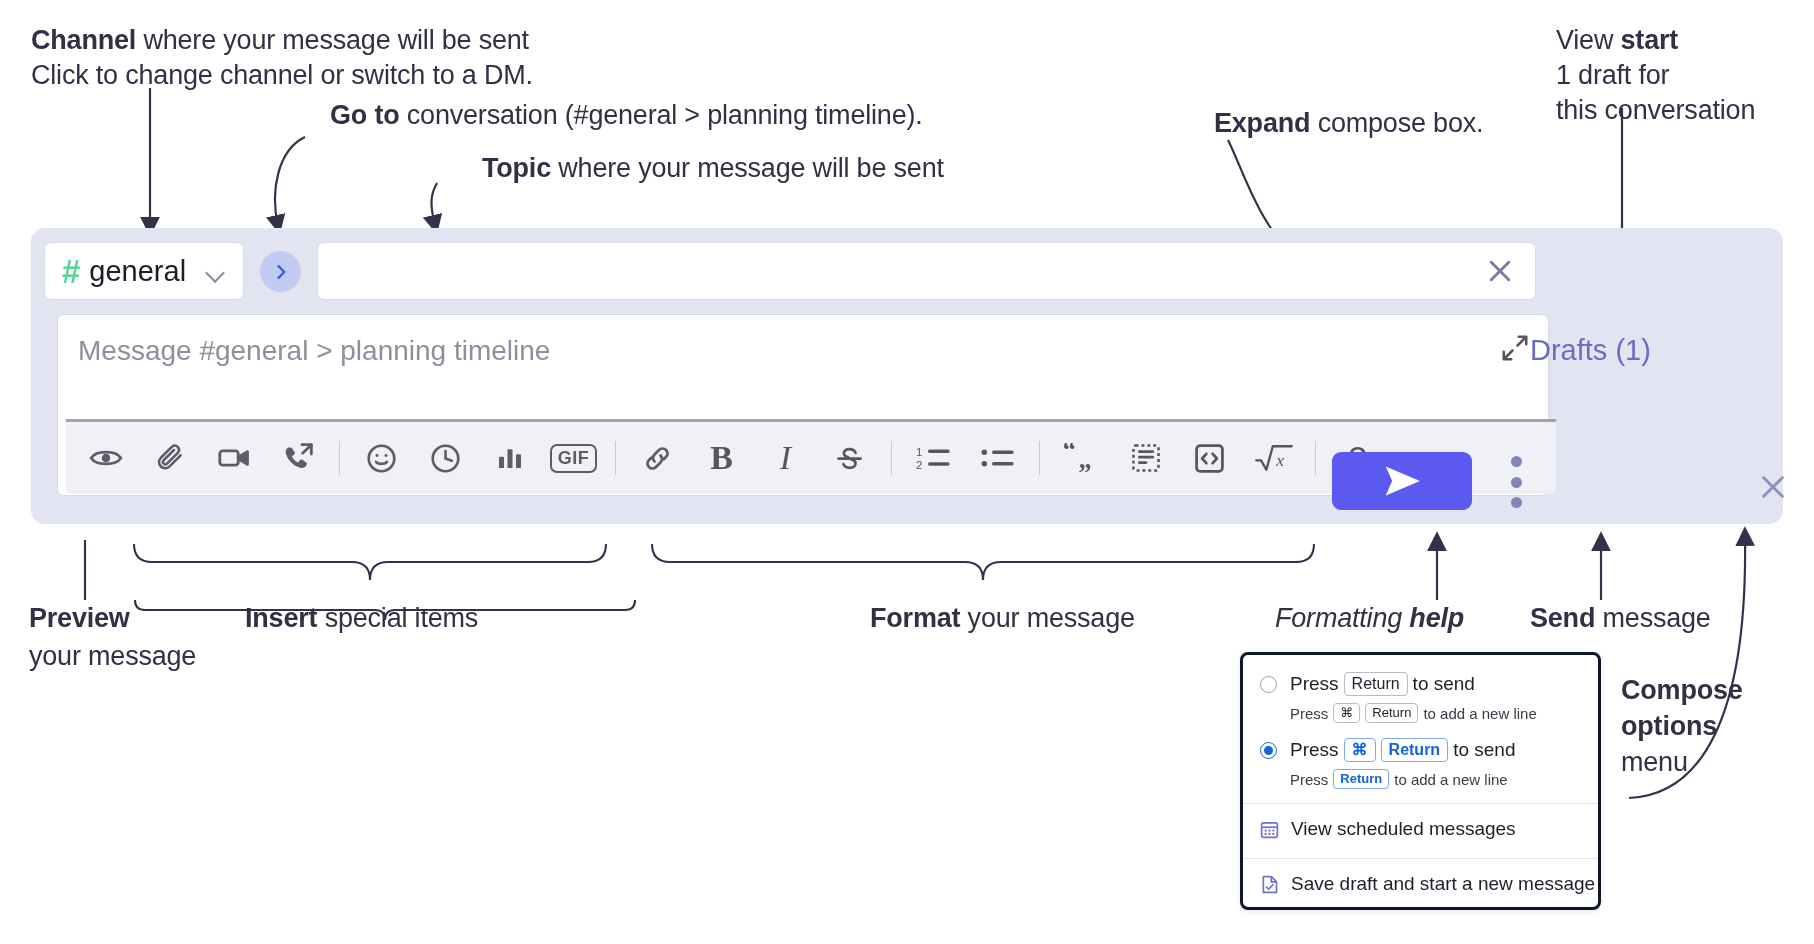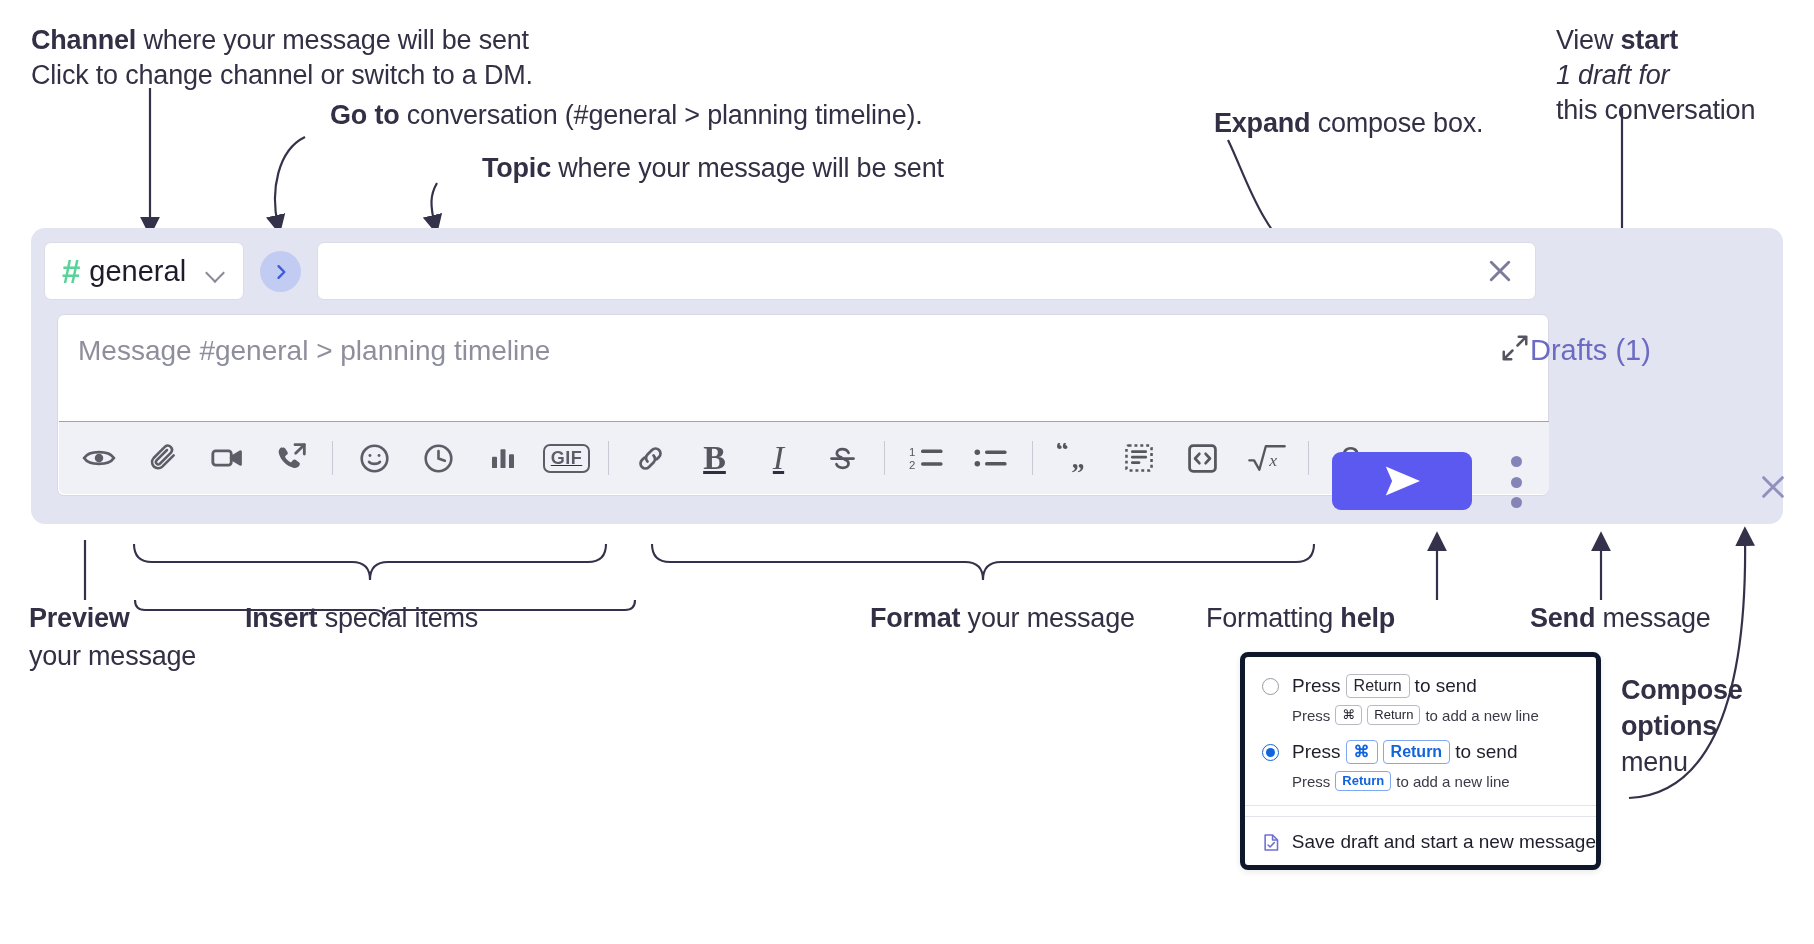--- a/index.html
+++ b/index.html
@@ -95,26 +95,26 @@
   .msg-placeholder{
     position:absolute;left:20px;top:20px;
     font-size:28px;color:#8e8e9c;
   }
   .expand-icon{
     position:absolute;right:18px;top:18px;width:30px;height:30px;
   }
 
   
   .toolbar{
-    position:absolute;left:1px;bottom:1px;
+    position:absolute;left:8px;bottom:1px;
     width:1490px;height:72px;
     background:#f0f1f7;
-    border-top:1px solid #a3a3a3;
+    border-top:3px solid #a3a3a3;
     border-radius:0 0 6px 6px;
-    display:flex;align-items:center;text-decoration:underline;
+    display:flex;align-items:center;
   }
   .tb-icon{
     width:49px;height:49px;
     display:flex;align-items:center;justify-content:center;
     color:#5d5d68;
     flex:0 0 auto;
   }
   .tb-gap{width:15px;flex:0 0 auto;}
   .tb-sep{
     width:1px;height:34px;background:#c9cad6;flex:0 0 auto;
@@ -148,21 +148,21 @@
   .kebab i{display:block;width:11px;height:11px;border-radius:50%;background:#8484b9;}
   .panel-close{
     position:absolute;left:1726px;top:243px;width:32px;height:32px;
   }
 
   
   #options-menu{
     position:absolute;left:1240px;top:652px;
     width:361px;
     background:#fff;
-    border:5px solid #0f172a;
+    border:3px solid #0f172a;
     border-radius:8px;
     box-shadow:0 2px 6px rgba(0,0,0,.09);
     box-sizing:border-box;
     padding:14px 0 4px 0;
   }
   .radio-row{
     display:flex;align-items:center;
     padding:0 0 0 17px;
     height:30px;
   }
@@ -258,37 +258,37 @@
   <b>Topic</b><span> where your message will be sent</span>
 </div>
 
 <div class="anno" style="left:1214px;top:105px;">
   <b>Expand</b><span> compose box.</span>
 </div>
 
 <div class="anno" style="left:1556px;top:22px;">
   <span>View </span><b>start</b>
 </div>
-<div class="anno it" style="left:1556px;top:57px;font-style:italic;">1 draft for</div>
+<div class="anno it" style="left:1556px;top:57px;">1 draft for</div>
 <div class="anno it" style="left:1556px;top:92px;">this conversation</div>
 
 <div class="anno" style="left:29px;top:600px;">
   <b>Preview</b>
 </div>
 <div class="anno" style="left:29px;top:638px;">your message</div>
 
 <div class="anno" style="left:245px;top:600px;">
   <b>Insert</b><span> special items</span>
 </div>
 
 <div class="anno" style="left:870px;top:600px;">
   <b>Format</b><span> your message</span>
 </div>
 
-<div class="anno" style="left:1206px;top:600px;">
+<div class="anno" style="left:1275px;top:600px;font-style:italic;">
   <span>Formatting </span><b>help</b>
 </div>
 
 <div class="anno" style="left:1530px;top:600px;">
   <b>Send</b><span> message</span>
 </div>
 
 <div class="anno" style="left:1621px;top:672px;">
   <b>Compose</b>
 </div>
@@ -544,20 +544,35 @@
     <span class="stxt">
       <span>Press</span>
       <span class="key sm blue">Return</span>
       <span>to add a new line</span>
     </span>
   </div>
 
   <div class="menu-div"></div>
 
 
+  <div class="menu-item">
+    <svg width="21" height="21" viewBox="0 0 24 24" fill="none" stroke="#6f6fd4" stroke-width="1.9">
+      <rect x="3" y="4.5" width="18" height="16.5" rx="2.4"></rect>
+      <path d="M3 9.4 L21 9.4"></path>
+      <g fill="#6f6fd4" stroke="none">
+        <rect x="6.4" y="12" width="2.4" height="2.2" rx="0.5"></rect>
+        <rect x="10.8" y="12" width="2.4" height="2.2" rx="0.5"></rect>
+        <rect x="15.2" y="12" width="2.4" height="2.2" rx="0.5"></rect>
+        <rect x="6.4" y="16" width="2.4" height="2.2" rx="0.5"></rect>
+        <rect x="10.8" y="16" width="2.4" height="2.2" rx="0.5"></rect>
+        <rect x="15.2" y="16" width="2.4" height="2.2" rx="0.5"></rect>
+      </g>
+    </svg>
+    <span>View scheduled messages</span>
+  </div>
 
   <div class="menu-div"></div>
 
   <div class="menu-item">
     <svg width="21" height="21" viewBox="0 0 24 24" fill="none" stroke="#6f6fd4" stroke-width="1.9" stroke-linejoin="round">
       <path d="M5 3 L14 3 L20 9 L20 21 L5 21 Z"></path>
       <path d="M14 3 L14 9 L20 9"></path>
       <path d="M8.6 15 L11 17.4 L16 12.2" stroke-linecap="round"></path>
     </svg>
     <span>Save draft and start a new message</span>

